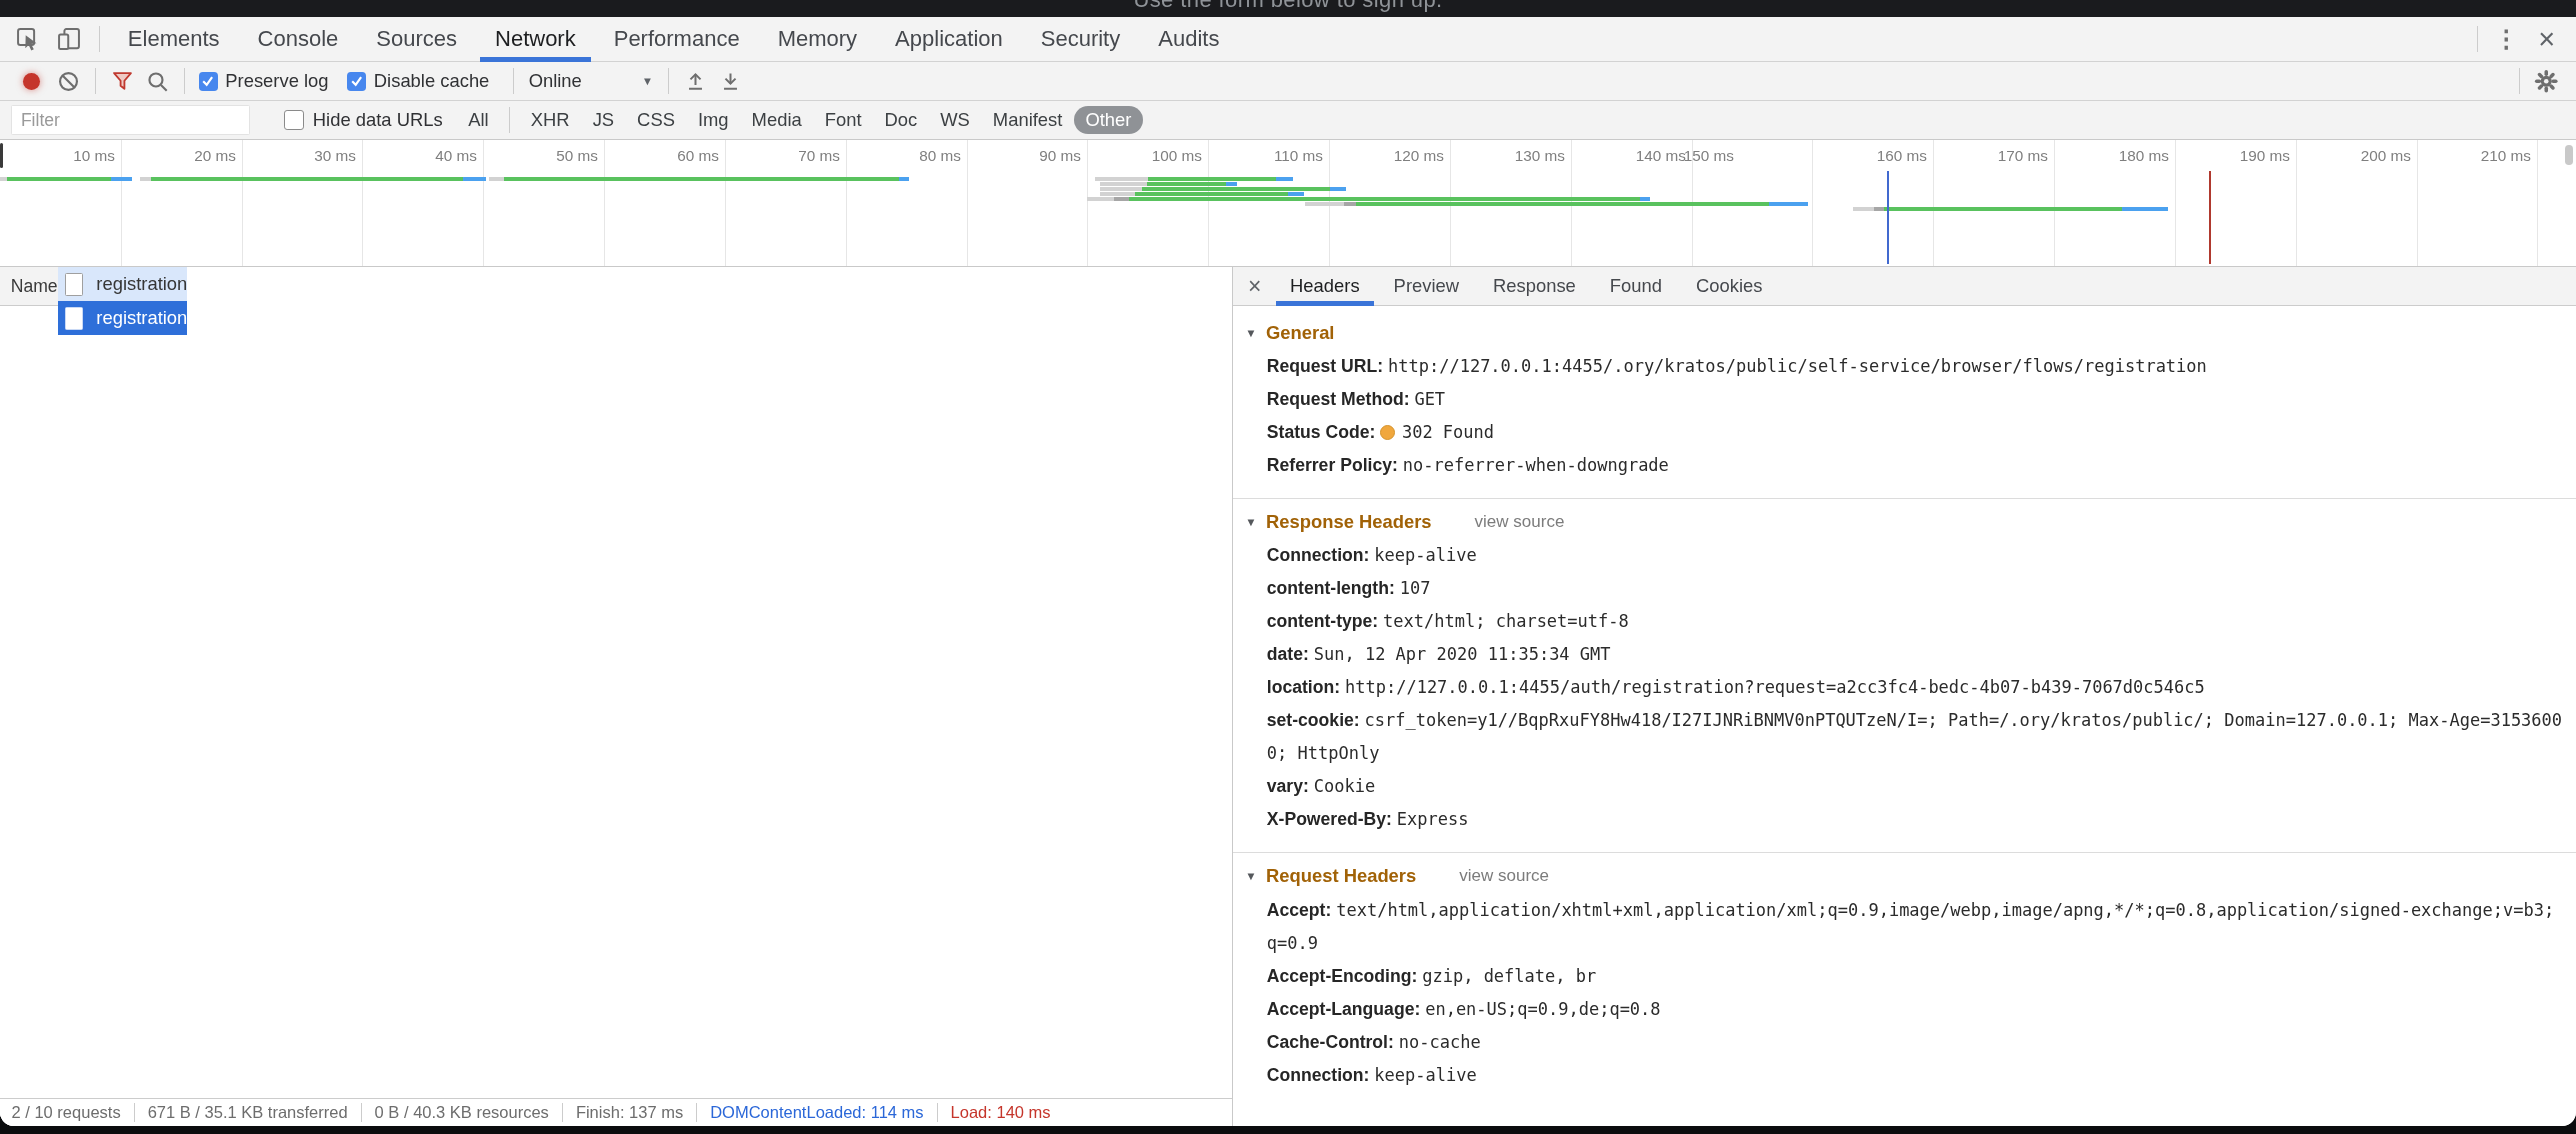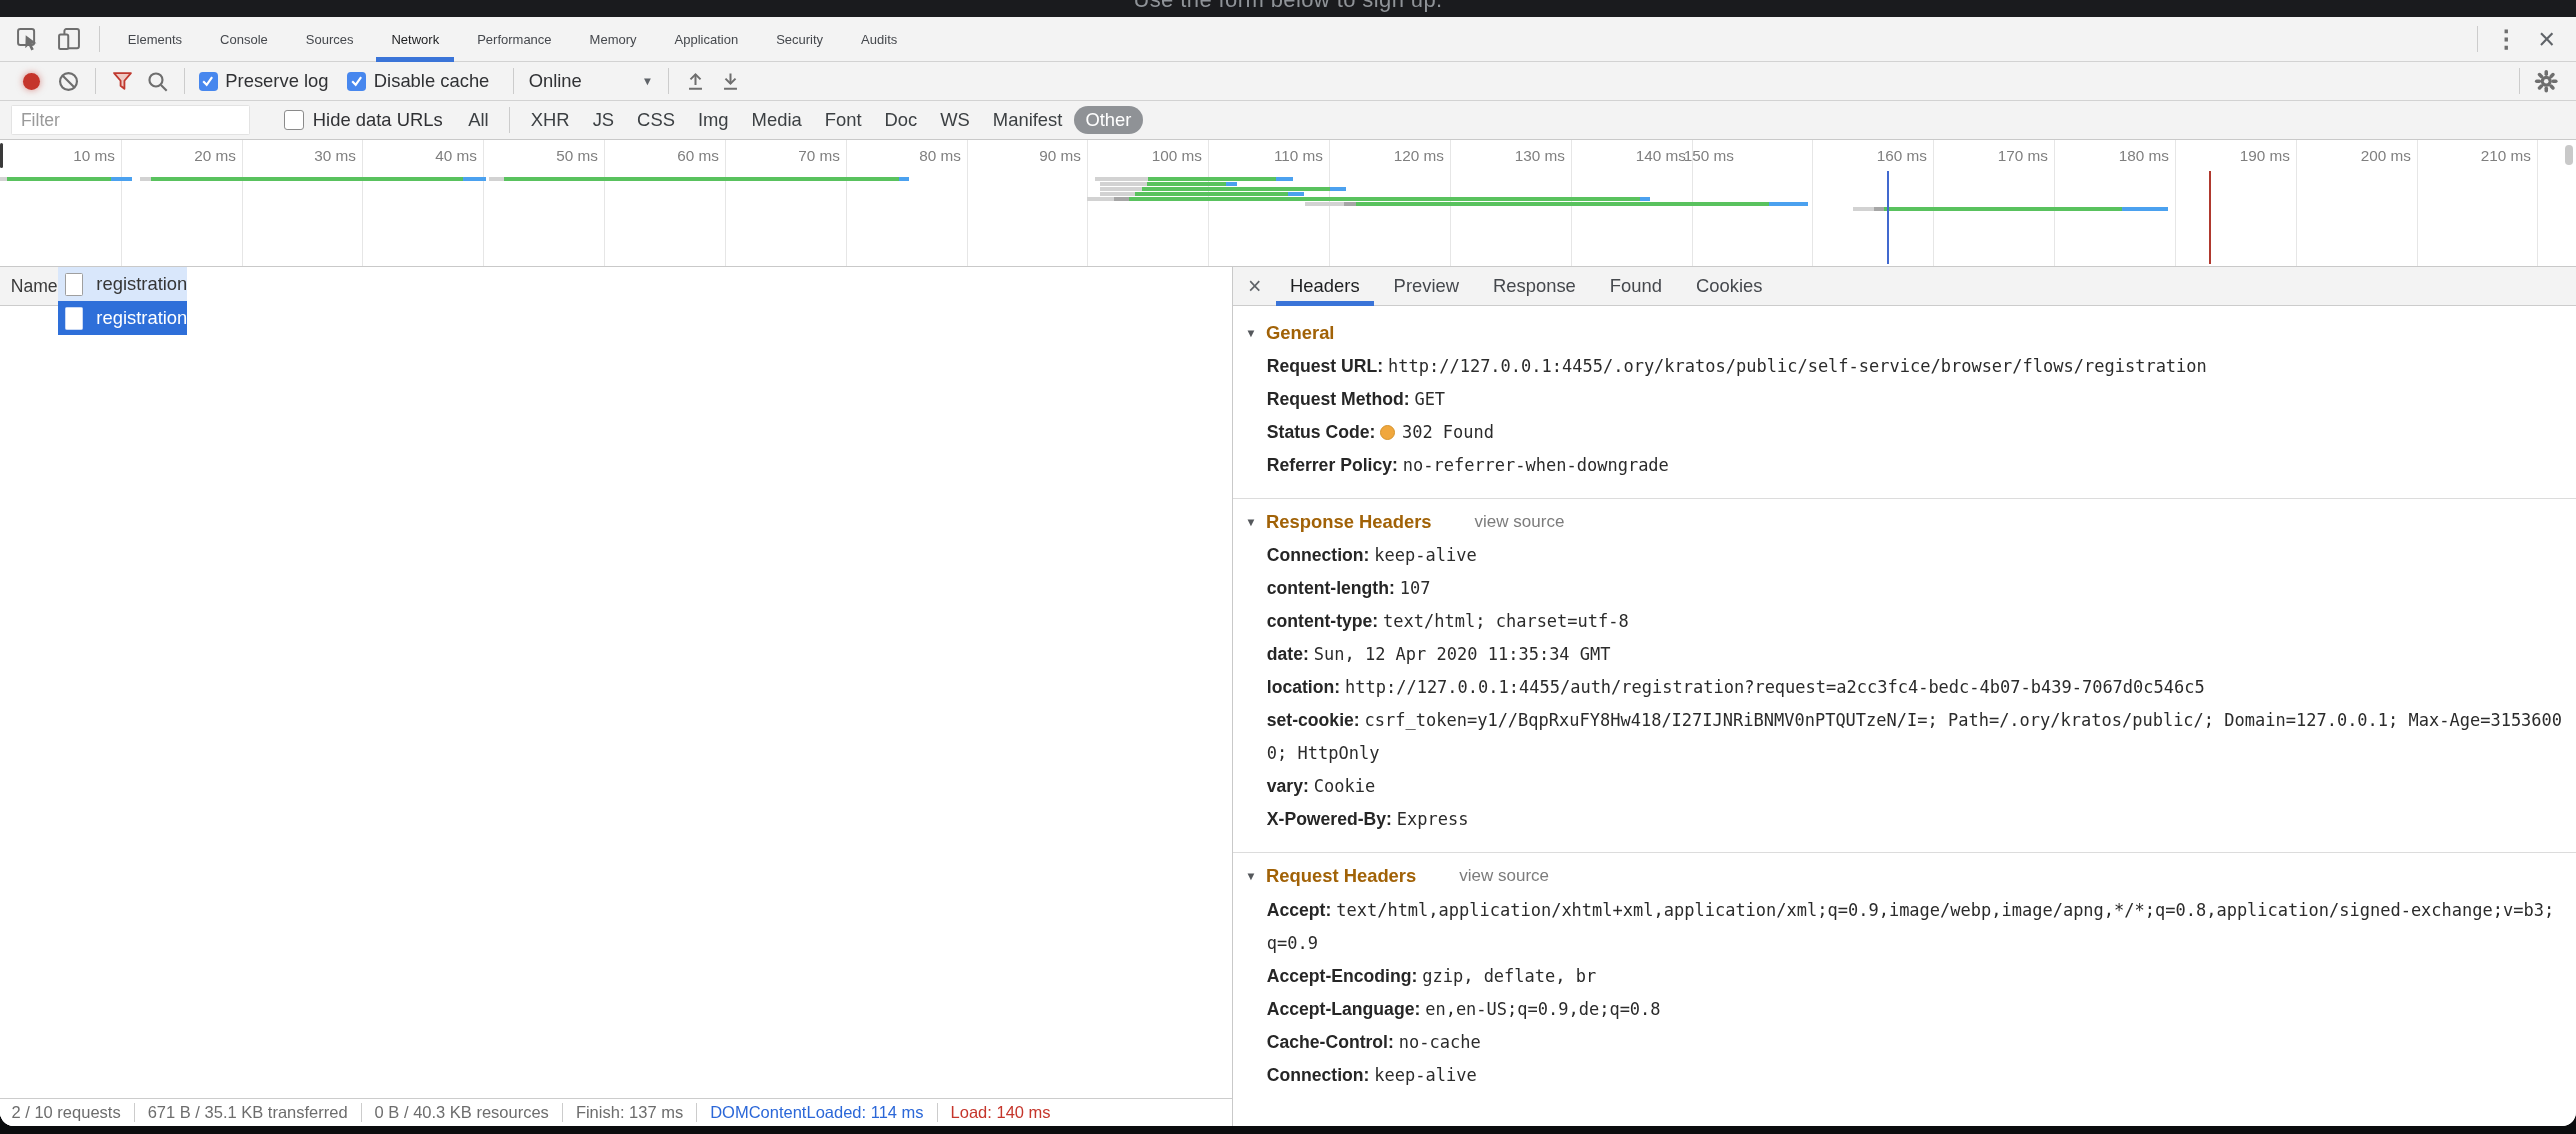--- a/index.html
+++ b/index.html
@@ -14,21 +14,21 @@
   
   .window{position:absolute;top:17px;left:0;right:0;bottom:9.2px;background:#fff;
           border-radius:0 0 14px 14px;overflow:hidden;display:flex;flex-direction:column}
 
   .vdiv{width:0.8px;height:26px;background:#ccc;margin:0 9.2px;flex:none}
 
   
   .tabbar{height:44px;background:#f3f3f3;border-bottom:0.8px solid #d2d2d2;display:flex;
           align-items:center;padding:0 7.7px;flex:none}
   .icon-btn{width:41px;height:35px;display:flex;align-items:center;justify-content:center;flex:none}
-  .tab{padding:0 19px;font-size:13px;color:#45484d;height:100%;display:flex;align-items:center;position:relative}
+  .tab{padding:0 19px;font-size:22px;color:#45484d;height:100%;display:flex;align-items:center;position:relative}
   .tab.active{color:#1d1e20}
   .tab.active::after{content:"";position:absolute;left:3.8px;right:3.8px;bottom:-0.8px;height:4.6px;background:#3a74d8}
   .tab-right{margin-left:auto;display:flex;align-items:center}
   .kebab{font-size:24px;color:#6e6e6e;font-weight:700;width:38px;text-align:center}
   .xclose{font-size:29px;color:#5f6368;width:43px;text-align:center;line-height:29px}
 
   
   .toolbar{height:38px;background:#f3f3f3;border-bottom:0.8px solid #d2d2d2;display:flex;
            align-items:center;padding:0 12.3px;flex:none}
   .record-dot{width:17px;height:17px;border-radius:50%;background:#c5352b;

